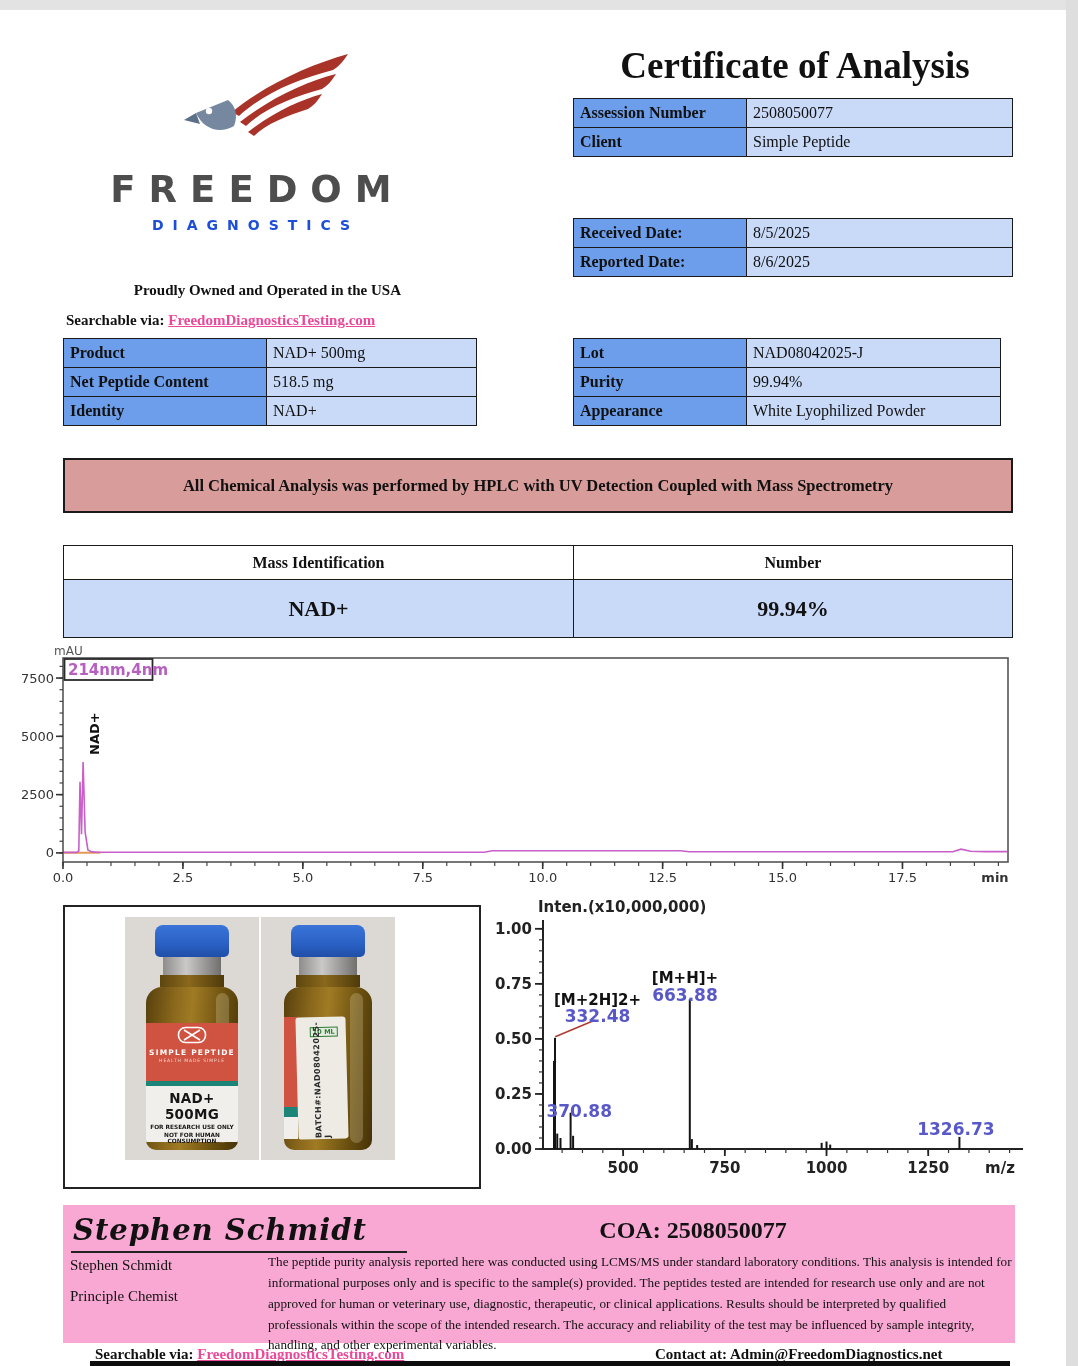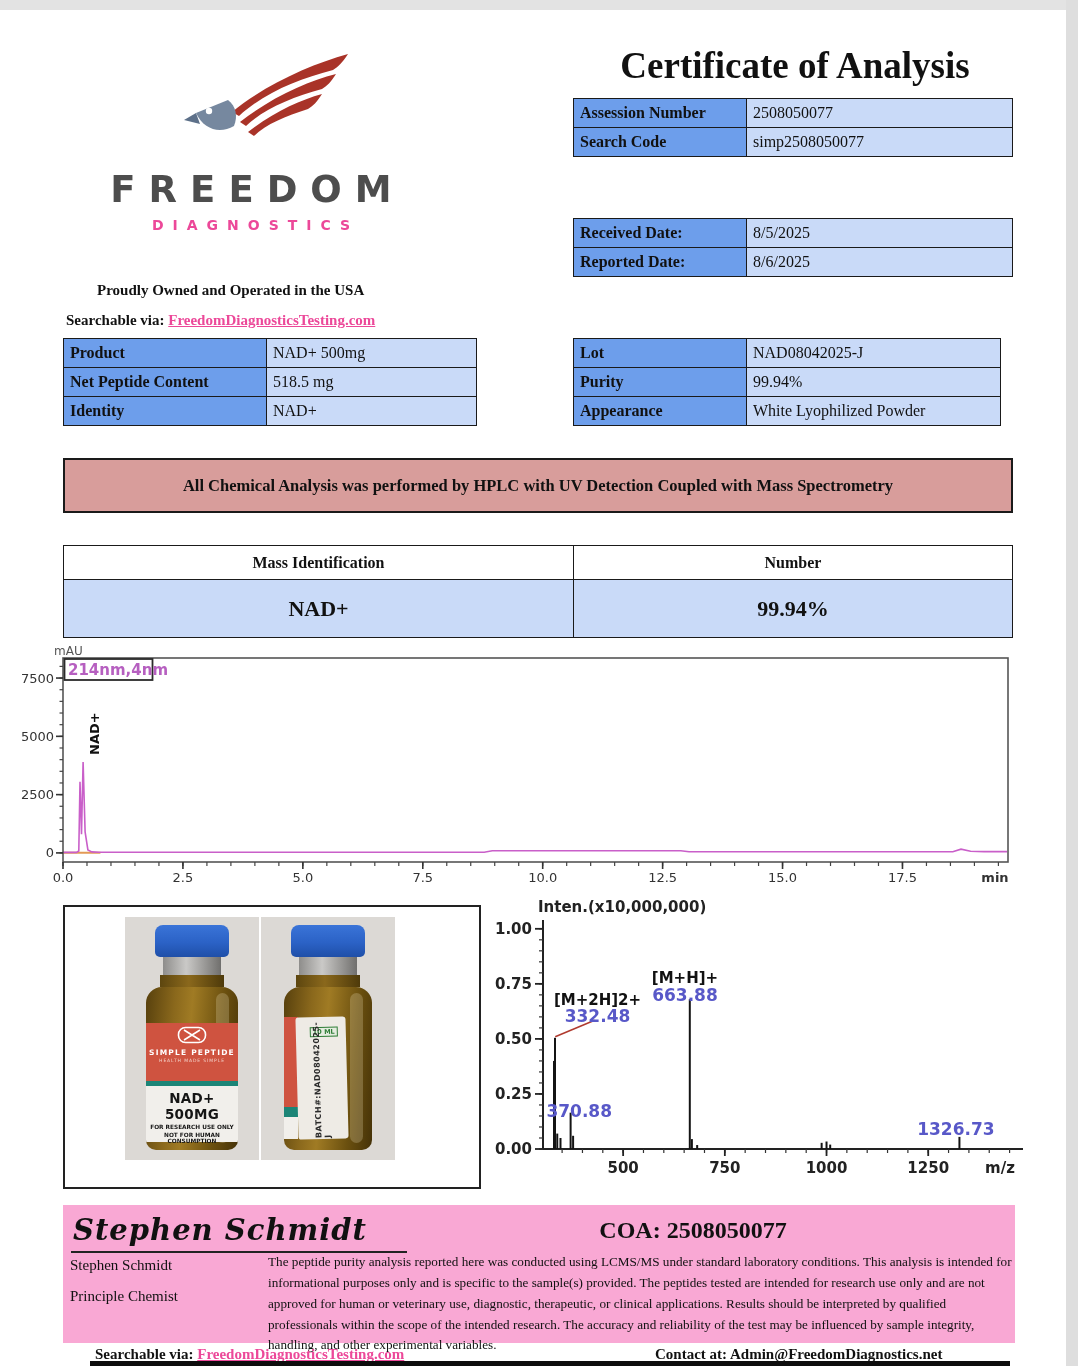--- a/index.html
+++ b/index.html
@@ -22,22 +22,22 @@
   .t-dates{left:573px;top:218px;width:440px;}
   .t-prod{left:63px;top:338px;width:414px;}
   .t-lot{left:573px;top:338px;width:428px;}
   .t-prod td.lbl{width:190px;}
 
   
   .logo-wrap{left:95px;top:50px;width:312px;text-align:center;}
   .brand-name{font-family:"DejaVu Sans", sans-serif;font-weight:bold;font-size:37px;
               color:#4d4d4d;letter-spacing:13px;margin-top:2px;text-indent:13px;}
   .brand-sub{font-family:"DejaVu Sans", sans-serif;font-weight:bold;font-size:14px;
-             color:#ec4899;letter-spacing:9px;margin-top:6px;text-indent:9px;}
-  .tagline{left:97px;top:282px;width:312px;text-align:left;font-weight:bold;font-size:15px;}
+             color:#1d4ed8;letter-spacing:9px;margin-top:6px;text-indent:9px;}
+  .tagline{left:89px;top:282px;width:312px;text-align:right;font-weight:bold;font-size:15px;}
   .searchline{left:66px;top:312px;font-weight:bold;font-size:15px;}
   a.blue-link{color:#ec4899;text-decoration:underline;font-weight:bold;}
 
   
   .banner{left:63px;top:458px;width:946px;height:51px;background:#d89d9b;
           border:2px solid #1a1a1a;text-align:center;line-height:51px;
           font-weight:bold;font-size:16.5px;}
 
   
   table.mass{border-collapse:collapse;left:63px;top:545px;width:950px;}
@@ -126,22 +126,22 @@
 
 <div class="abs coa-title">Certificate of Analysis</div>
 
 <table class="abs info t-acc">
   <tbody>
       <tr>
     <td class="lbl">Assession Number</td>
     <td class="val">2508050077</td>
       </tr>
   <tr>
-    <td class="lbl">Search Code</td>
-    <td class="val">simp2508050077</td>
+    <td class="lbl">Client</td>
+    <td class="val">Simple Peptide</td>
       </tr>
 </tbody>
   </table>
 
 <table class="abs info t-dates">
   <tbody>
       <tr>
     <td class="lbl">Received Date:</td>
     <td class="val">8/5/2025</td>
       </tr>

